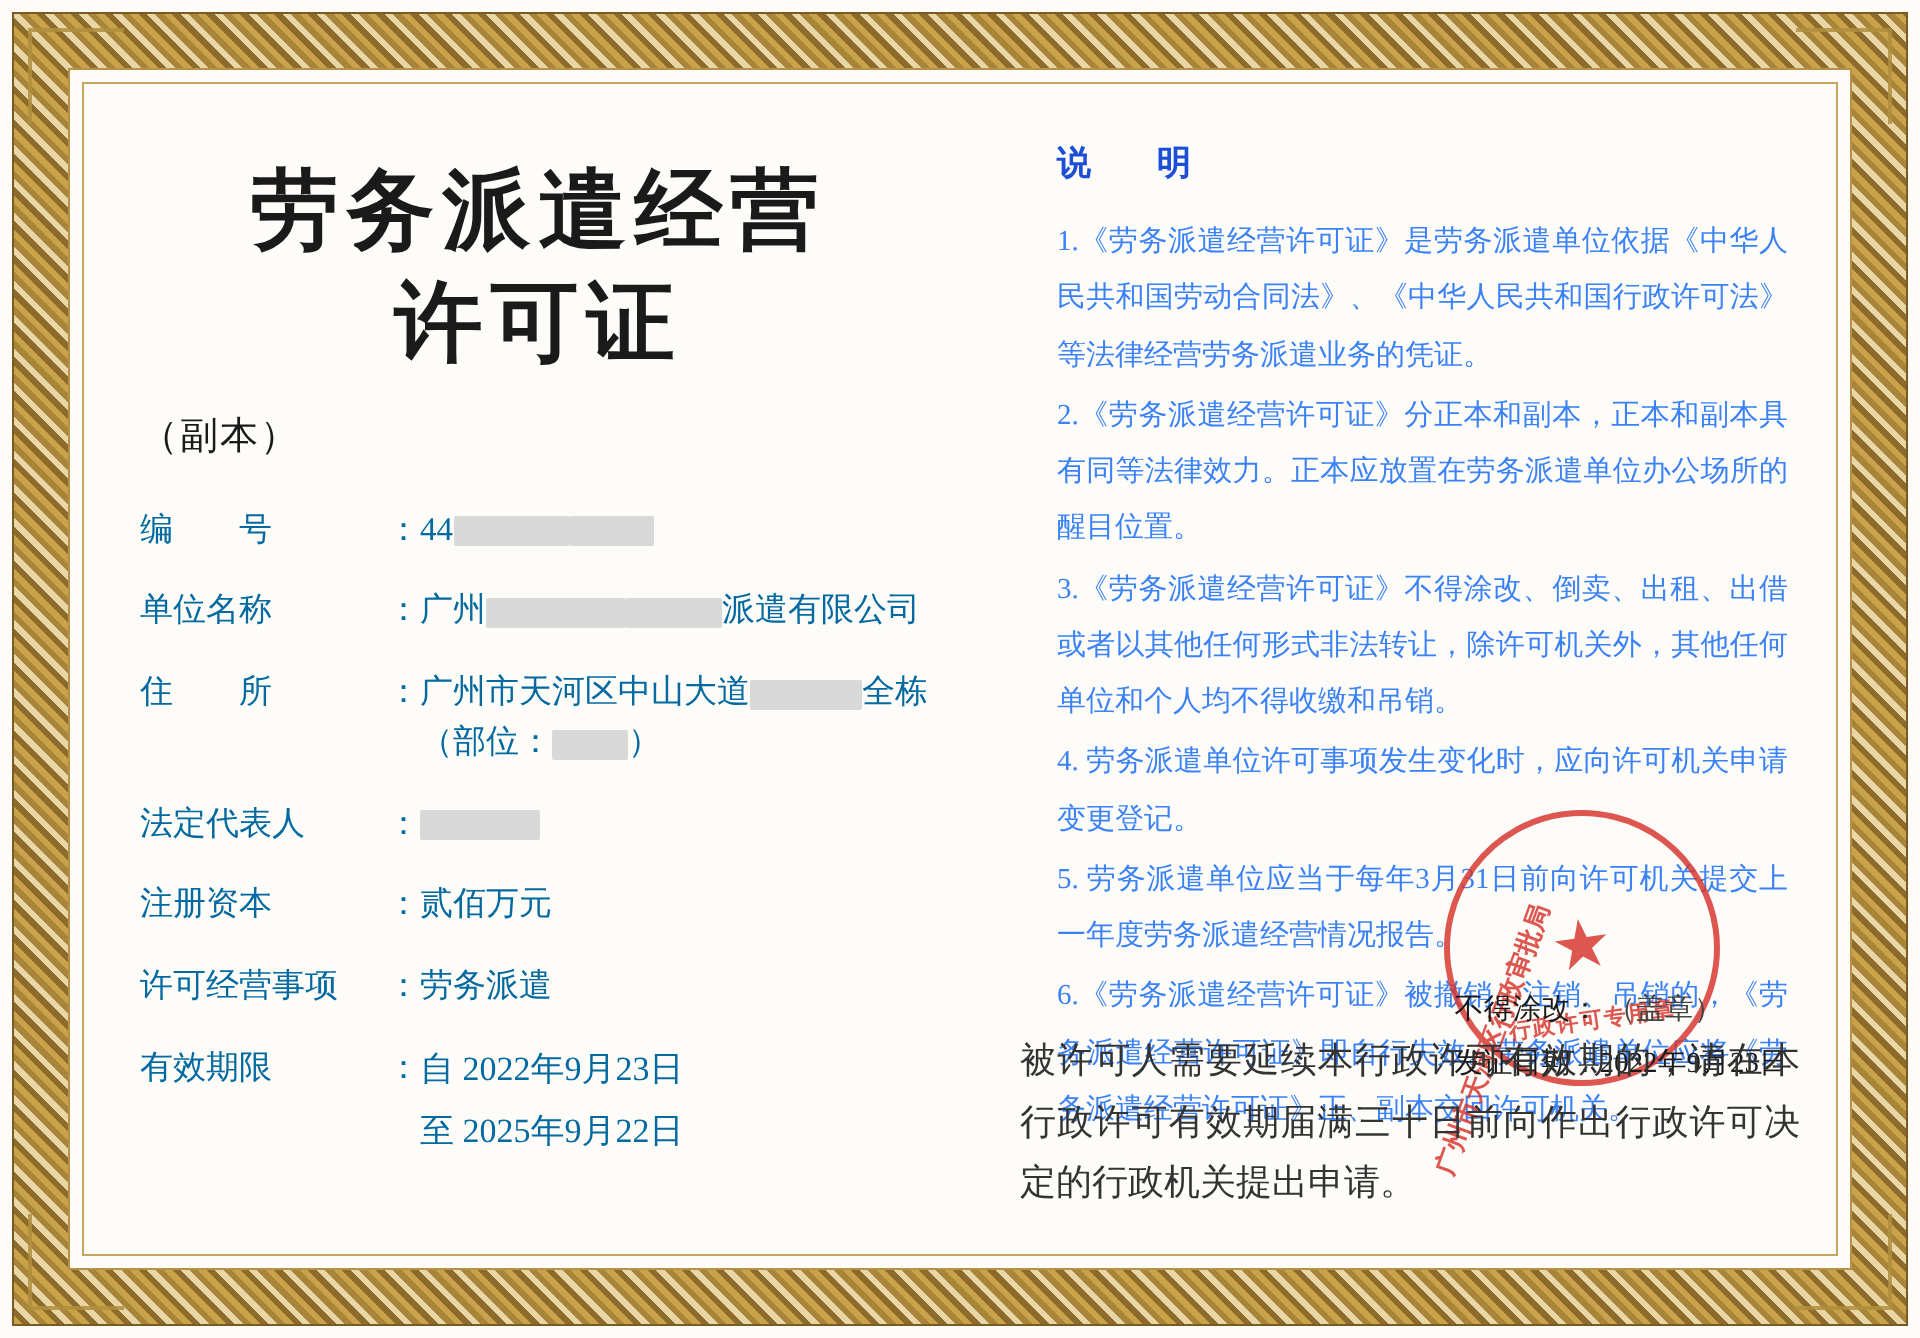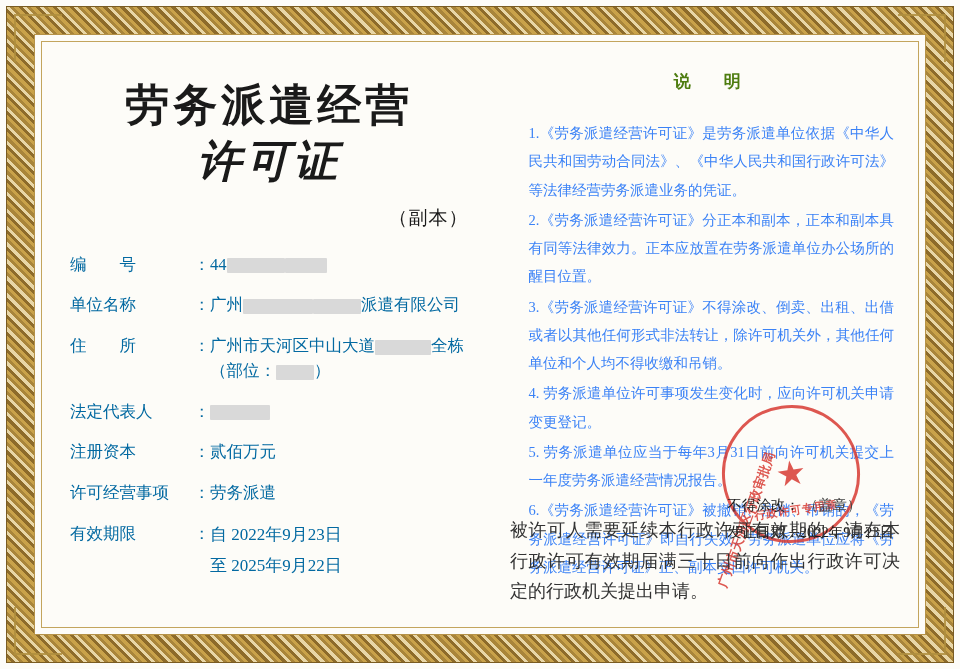--- a/index.html
+++ b/index.html
@@ -86,23 +86,23 @@
   .title {
     font-family: "Liberation Serif", "DejaVu Serif", serif;
     font-weight: bold;
     font-size: 44px;
     letter-spacing: 4px;
     color: #1a1a1a;
     text-align: center;
     line-height: 1.28;
     margin-top: 8px;
   }
-  .title .line2 { display: block; font-style: italic; }
+  .title .line2 { display: block; }
   .subtitle {
-    text-align: right;
+    text-align: left;
     font-size: 19px;
     color: #1a1a1a;
     margin-top: 14px;
     letter-spacing: 1px;
   }
 
   
   .fields {
     margin-top: 22px;
     font-size: 17px;
@@ -159,26 +159,26 @@
   }
   .validity-lines {
     display: flex;
     flex-direction: column;
     font-size: 17px;
   }
   .validity-lines span { margin-bottom: 6px; white-space: nowrap; }
 
   
   .notes-title {
-    text-align: center;
+    text-align: left;
     font-size: 17px;
     font-weight: bold;
     letter-spacing: 8px;
-    margin-bottom: 26px;
-    color: #4d7c0f;
+    margin-bottom: 14px;
+    color: #1d4ed8;
   }
   .notes {
     font-size: 14.5px;
     line-height: 1.95;
     color: #3b82f6;
     text-align: justify;
   }
   .notes p {
     margin: 0 0 2px 0;
     text-indent: 0;

